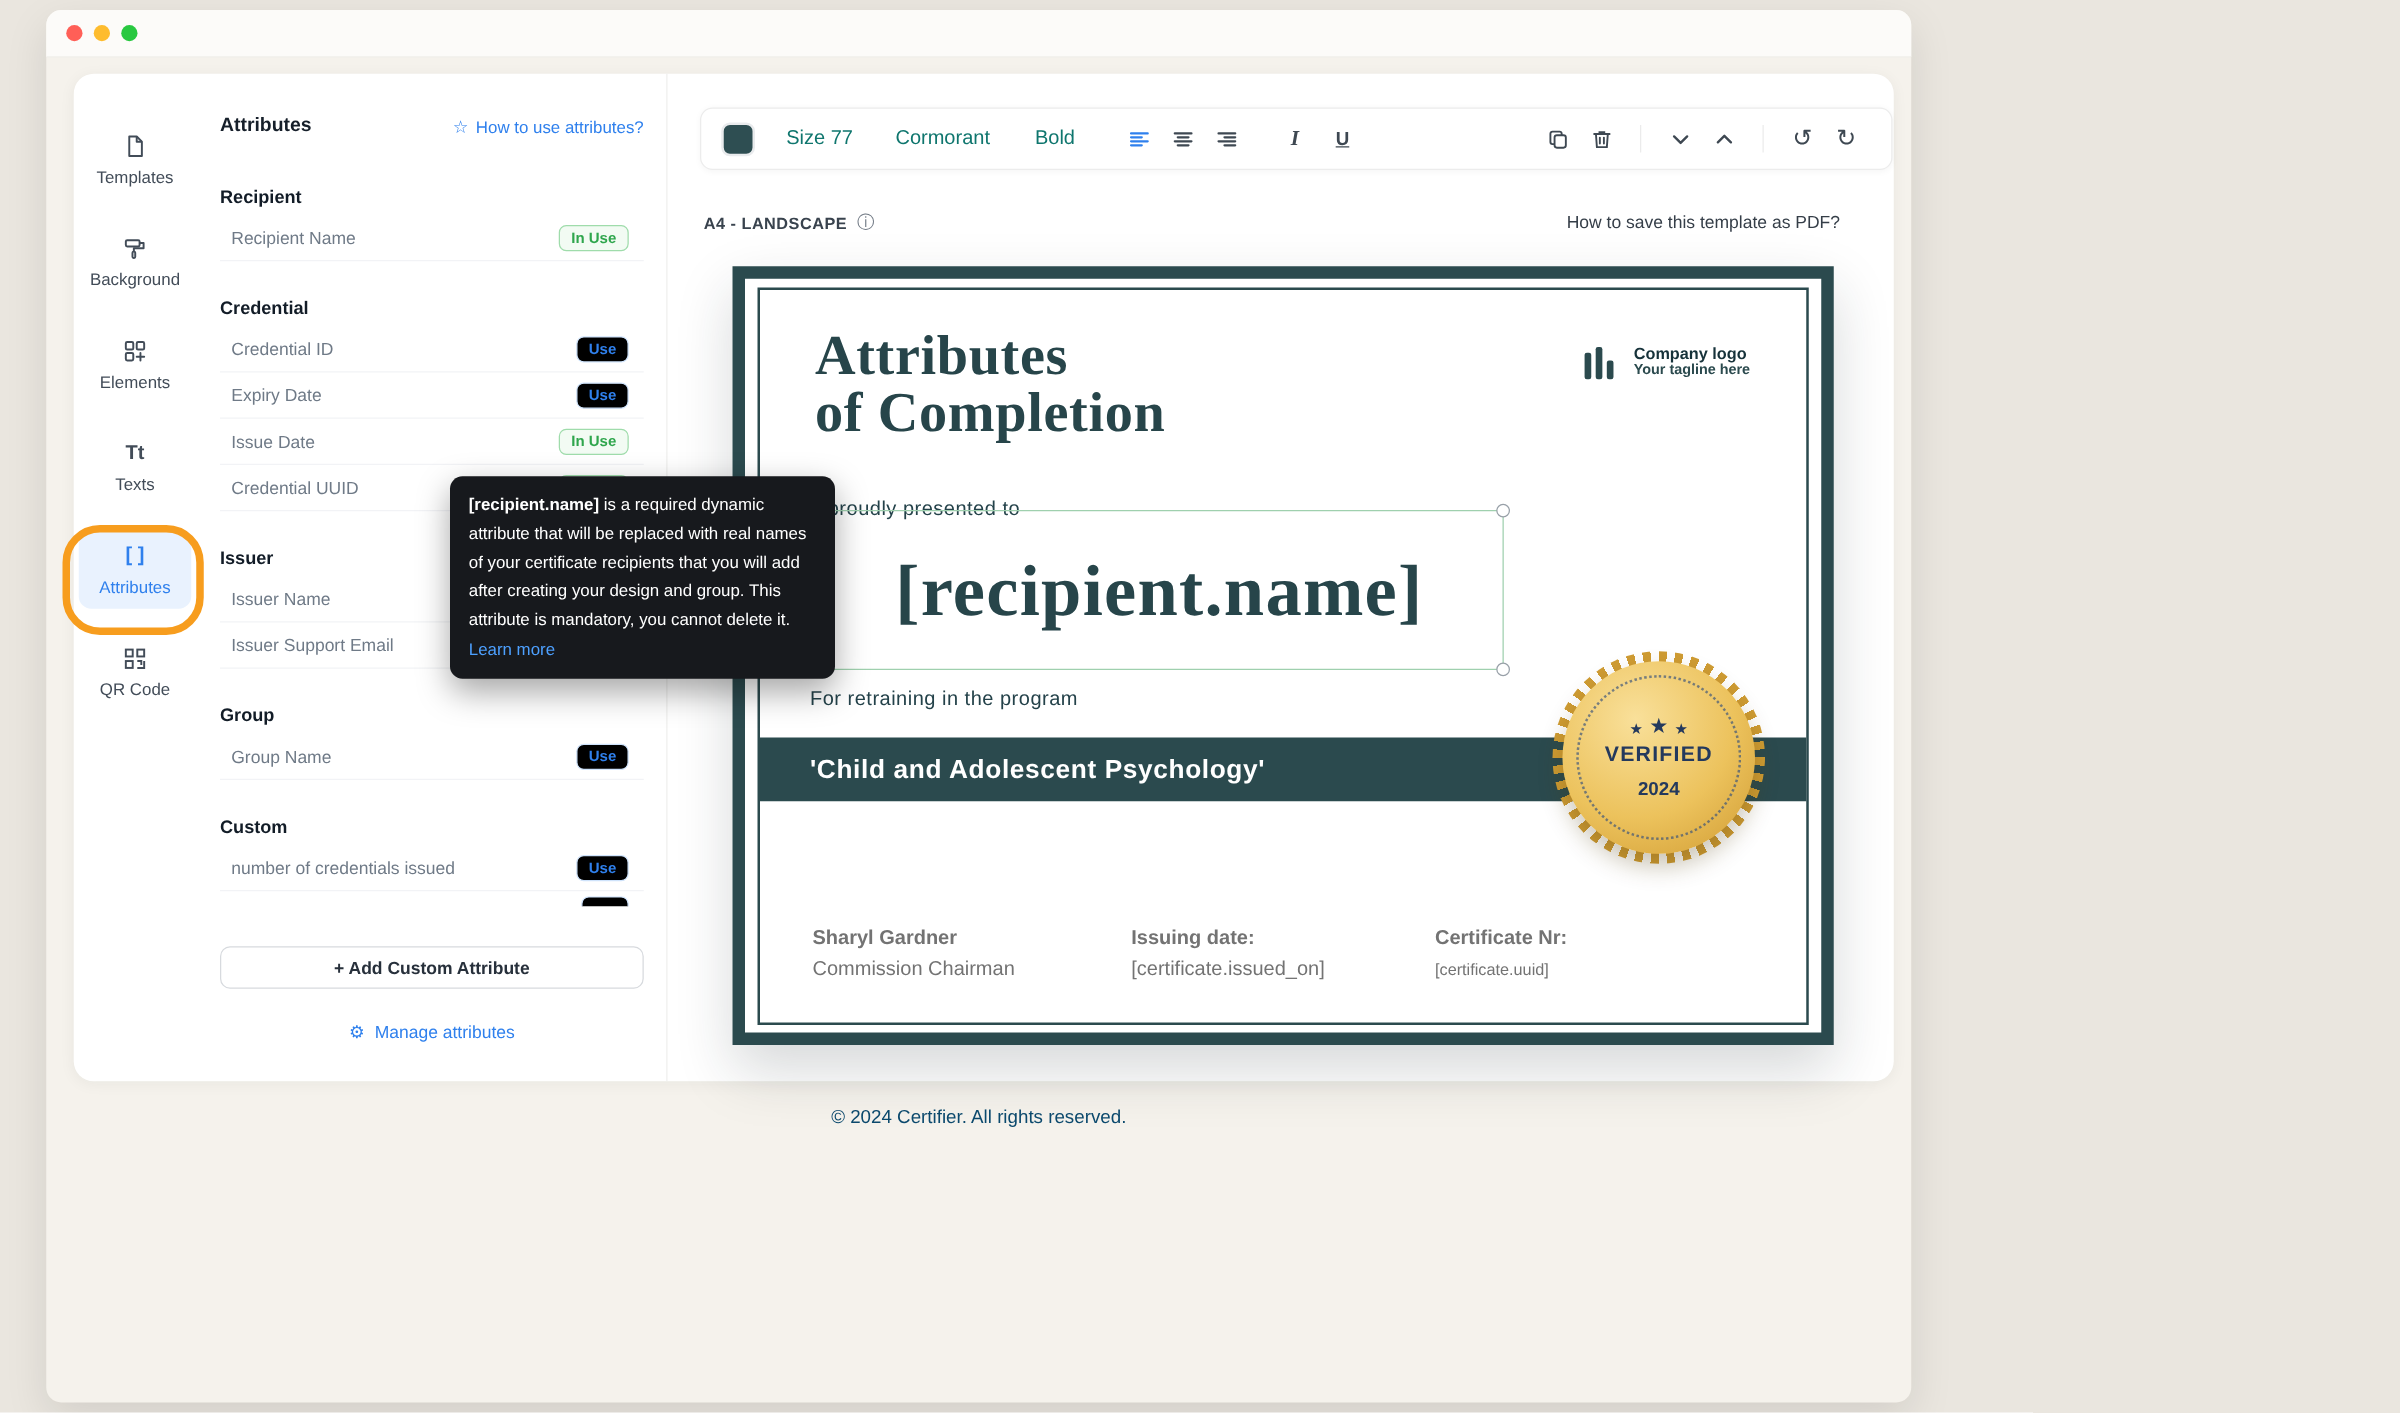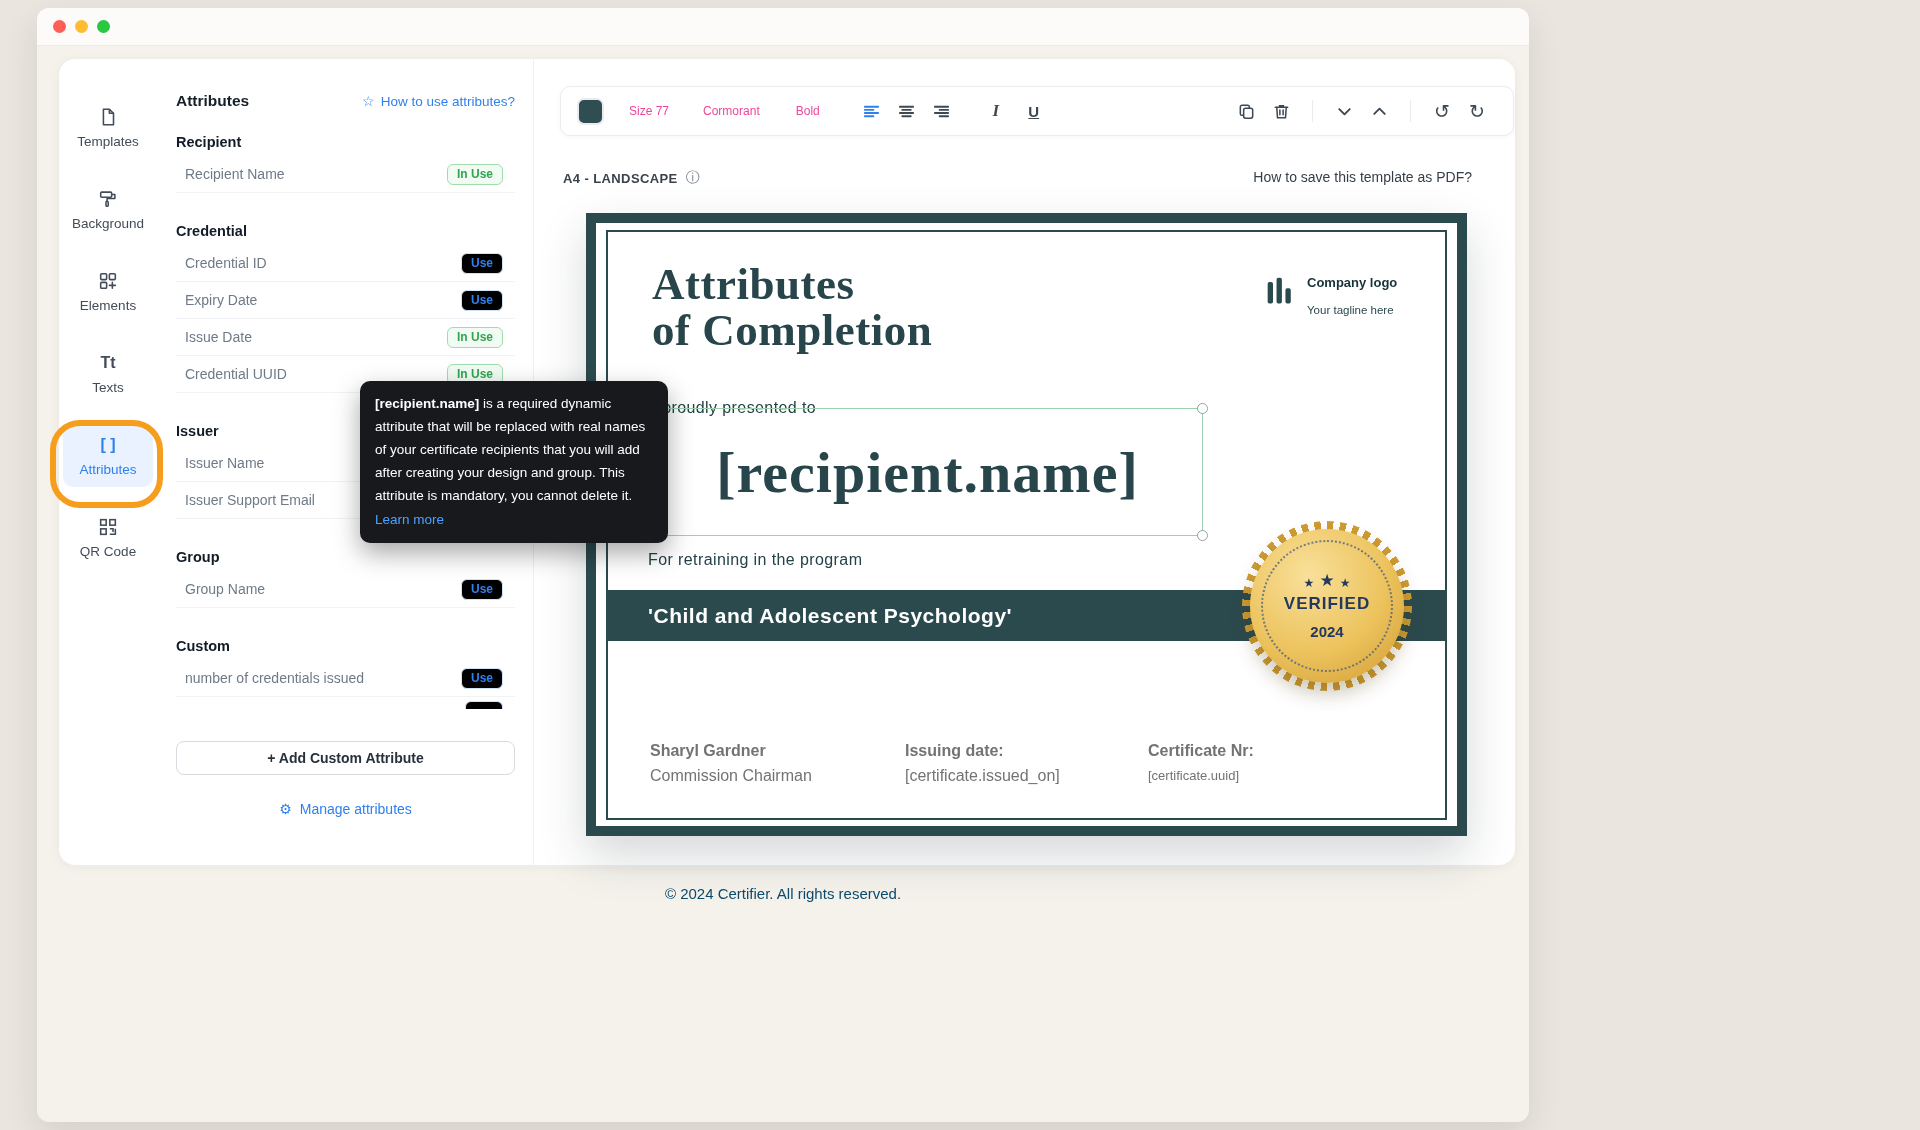--- a/index.html
+++ b/index.html
@@ -27,41 +27,41 @@
   .orange-ring { position:absolute; left:13px; top:412px; width:113px; height:88px;
     border:6px solid #f79d1e; border-radius:30px; z-index:45; pointer-events:none; }
 
   
   .attr-panel { position:absolute; left:139px; top:51px; width:339px; height:806px; z-index:4; }
   .panel-header { display:flex; align-items:center; justify-content:space-between; padding-top:33px; }
   .panel-title { font-size:15.5px; font-weight:700; color:#161f2a; }
   .help-link { color:#2f80ed; font-size:13.5px; display:flex; gap:6px; align-items:center; cursor:pointer; }
   .help-link .star { font-size:14px; }
   .sec-heading { margin:30px 0 6px; font-size:14.5px; font-weight:700; color:#121c27; }
-  .sec-heading.first { margin-top:24px; }
+  .sec-heading.first { margin-top:40px; }
   .attr-row { height:37px; display:flex; align-items:center; justify-content:space-between;
     border-bottom:1px solid #f2f3f6; padding:0 12px 0 9px; cursor:grab; }
   .attr-label { font-size:14px; color:#6f7a87; }
   .badge { font-size:12px; padding:2px 9px 3px; border-radius:6px; font-weight:600; white-space:nowrap; cursor:pointer; }
   .badge.in-use { color:#2fa64d; background:#f2fbf3; border:1px solid #9fdcab; }
   .badge.use { color:#2f80ed; background:#000000; border:1px solid #cfe3fb; }
   .partial-clip { height:8px; overflow:hidden; display:flex; justify-content:flex-end; padding-right:12px; margin-top:4px; }
   .partial-clip .badge { height:20px; width:38px; }
   .add-custom-btn { margin-top:32px; width:100%; height:34px; border:1px solid #d7dade; border-radius:8px;
     background:#fff; font-size:14px; color:#27303b; font-weight:600; cursor:pointer; font-family:inherit; }
   .manage-link { margin-top:26px; display:flex; align-items:center; justify-content:center; gap:8px;
     color:#2f80ed; font-size:14px; cursor:pointer; }
   .panel-divider { position:absolute; left:496px; top:51px; width:1px; height:806px; background:#f0f0ee; }
 
   
   .toolbar { position:absolute; left:523px; top:78px; width:954px; height:50px; background:#fff;
     border:1px solid #ececec; border-radius:10px; box-shadow:0 1px 5px rgba(0,0,0,.04);
     display:flex; align-items:center; padding:0 26px 0 16px; z-index:6; }
   .swatch { width:27px; height:27px; border-radius:7px; background:#2e4e52; border:2px solid #e9ebed; cursor:pointer; }
-  .tb-text { font-size:12px; color:#ec4899; cursor:pointer; }
+  .tb-text { font-size:16px; color:#0f766e; cursor:pointer; }
   .tb-size { margin-left:25px; }
   .tb-font { margin-left:34px; }
   .tb-weight { margin-left:36px; }
   .align-group { margin-left:42px; display:flex; gap:15px; align-items:center; }
   .tb-icon { width:20px; height:20px; display:flex; align-items:center; justify-content:center;
     color:#3e4852; cursor:pointer; }
   .tb-icon svg { width:19px; height:19px; }
   .tb-icon.active { color:#2f80ed; }
   .tb-italic { margin-left:34px; font-family:"Liberation Serif",serif; font-style:italic; font-weight:600; font-size:17px; }
   .tb-underline { margin-left:18px; text-decoration:underline; font-size:15px; font-weight:600; }
@@ -77,21 +77,21 @@
 
   
   .certificate { position:absolute; left:549px; top:205px; width:881px; height:623px; background:#fff;
     border:10px solid #2b4a4e; box-shadow:0 20px 44px rgba(30,40,45,.18); z-index:3; }
   .cert-inner { position:absolute; left:10px; top:7px; width:841px; height:590px; border:2px solid #2b4a4e; pointer-events:none; }
   .cert-title { position:absolute; left:56px; top:38px; font-family:"Liberation Serif",serif; font-weight:700;
     font-size:45px; line-height:46px; color:#27454a; letter-spacing:.5px; cursor:pointer; }
   .cert-logo { position:absolute; left:669px; top:52px; display:flex; gap:10px; align-items:flex-start; cursor:pointer; }
   .cert-logo svg { width:32px; height:32px; }
   .logo-name { font-size:13px; font-weight:700; color:#16323a; }
-  .logo-tag { font-size:11.5px; color:#2b4a4e; margin-top:14px; }
+  .logo-tag { font-size:11.5px; color:#2b4a4e; margin-top:0;font-weight:bold; }
   .presented { position:absolute; left:49px; top:176px; font-size:16px; color:#24424a; letter-spacing:.4px; cursor:pointer; }
   .sel-box { position:absolute; left:56px; top:185px; width:551px; height:128px; border:1.5px solid #9fd0ae;
     display:flex; align-items:center; justify-content:center; cursor:move; }
   .recipient { font-family:"Liberation Serif",serif; font-weight:700; font-size:58px; color:#27454a; letter-spacing:1px; white-space:nowrap; }
   .handle { position:absolute; width:11px; height:11px; border-radius:50%; background:#fff; border:1.5px solid #98a0a8; cursor:nwse-resize; }
   .handle.tl{left:-6px;top:-6px}.handle.tr{right:-6px;top:-6px}.handle.bl{left:-6px;bottom:-6px}.handle.br{right:-6px;bottom:-6px}
   .subtitle { position:absolute; left:52px; top:328px; font-size:16px; color:#24424a; letter-spacing:.4px; cursor:pointer; }
   .banner { position:absolute; left:12px; top:367px; width:837px; height:51px; background:#2b4a4e;
     display:flex; align-items:center; padding-left:40px; cursor:pointer; }
   .banner-text { color:#ffffff; font-size:21px; font-weight:600; letter-spacing:.5px; }

